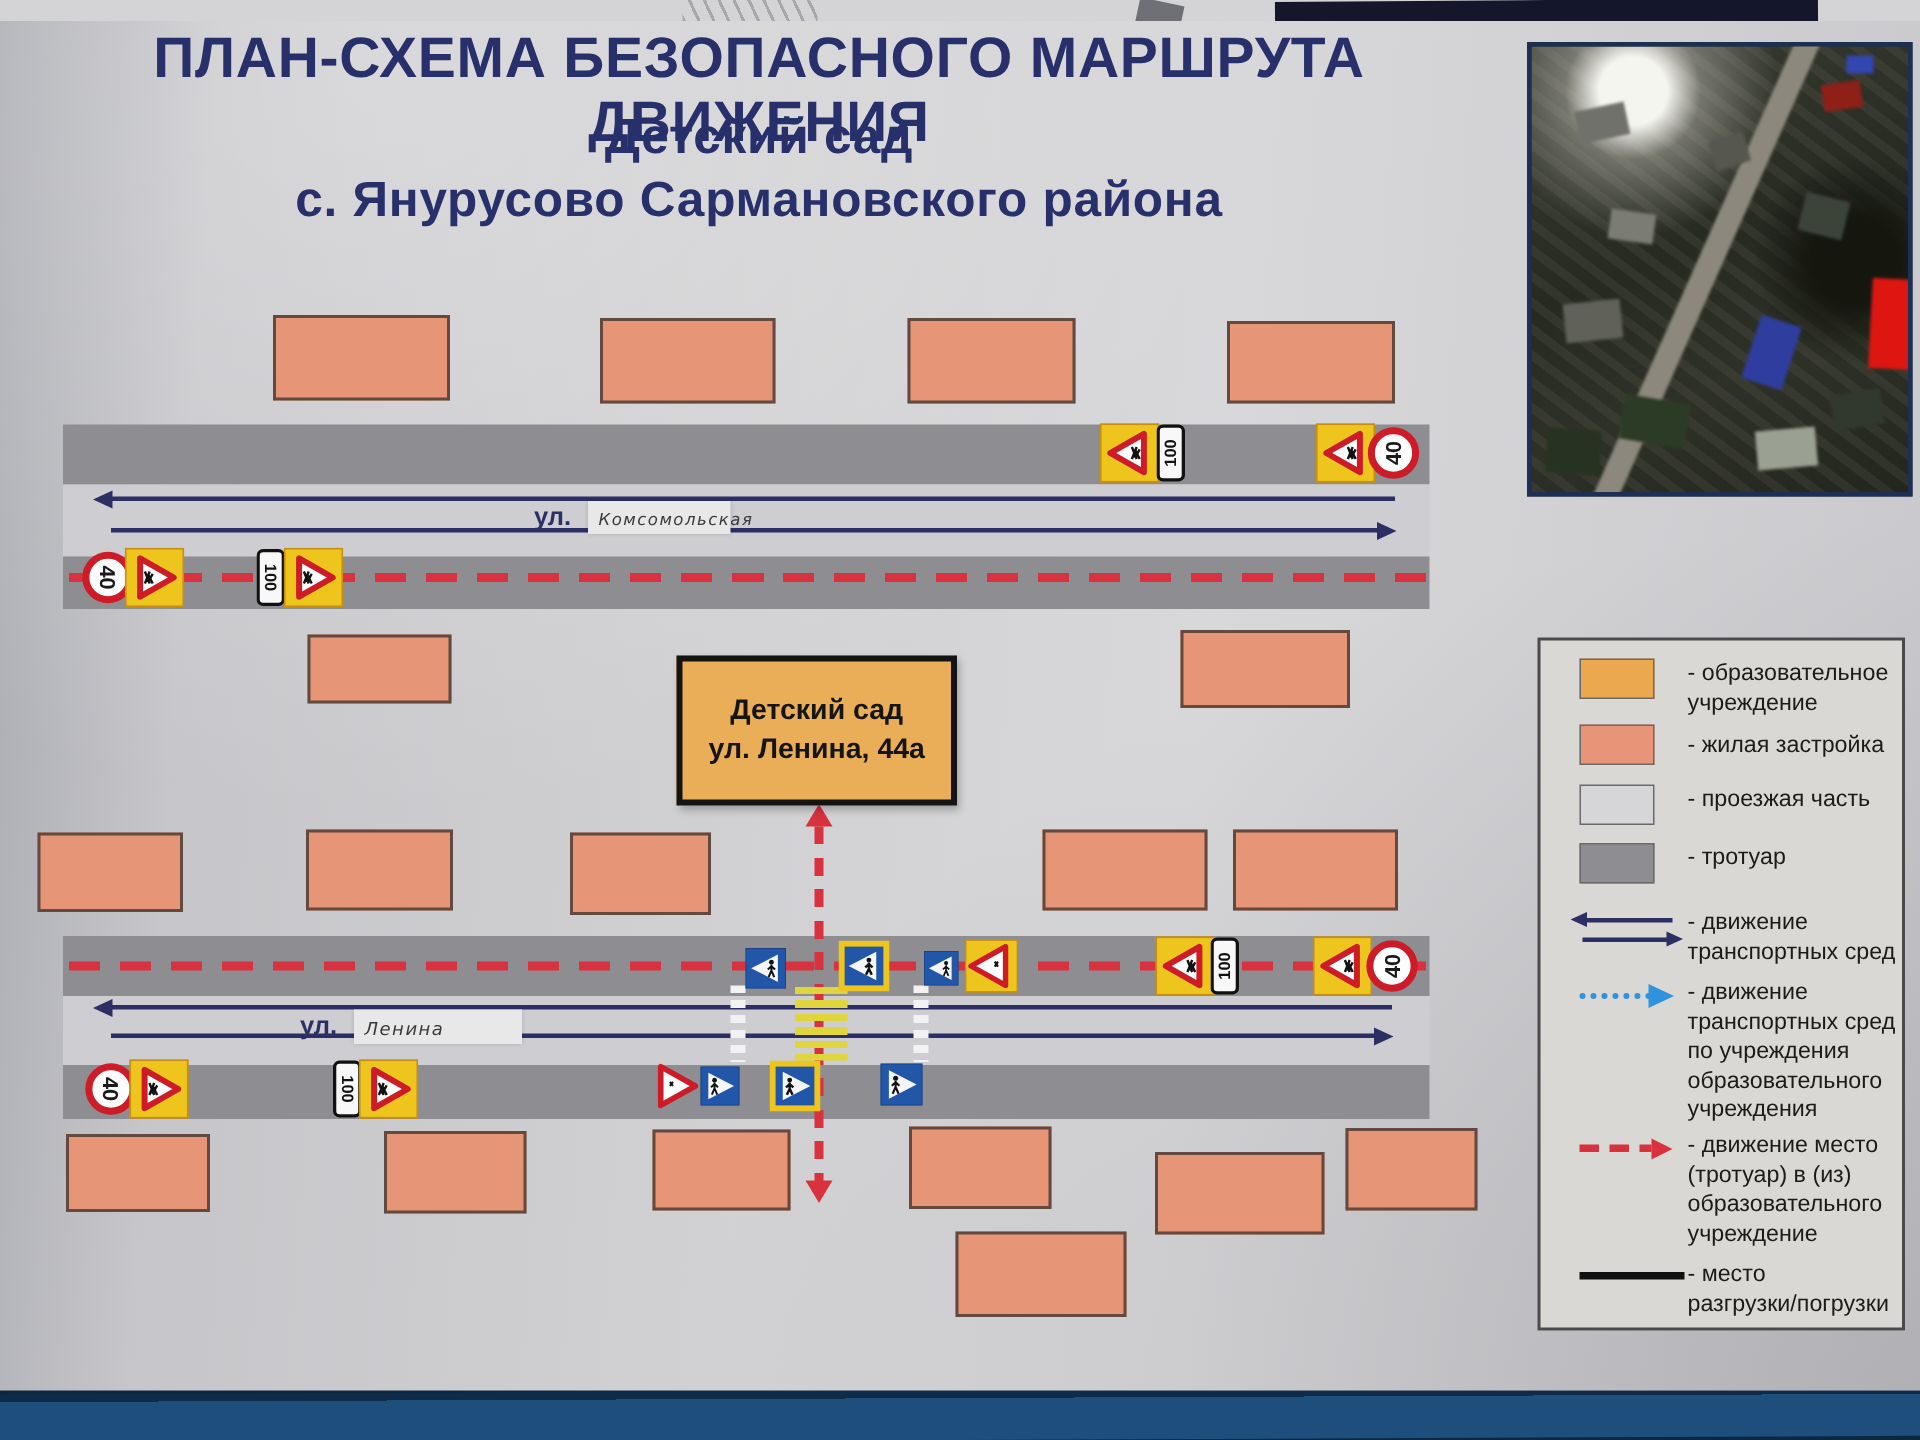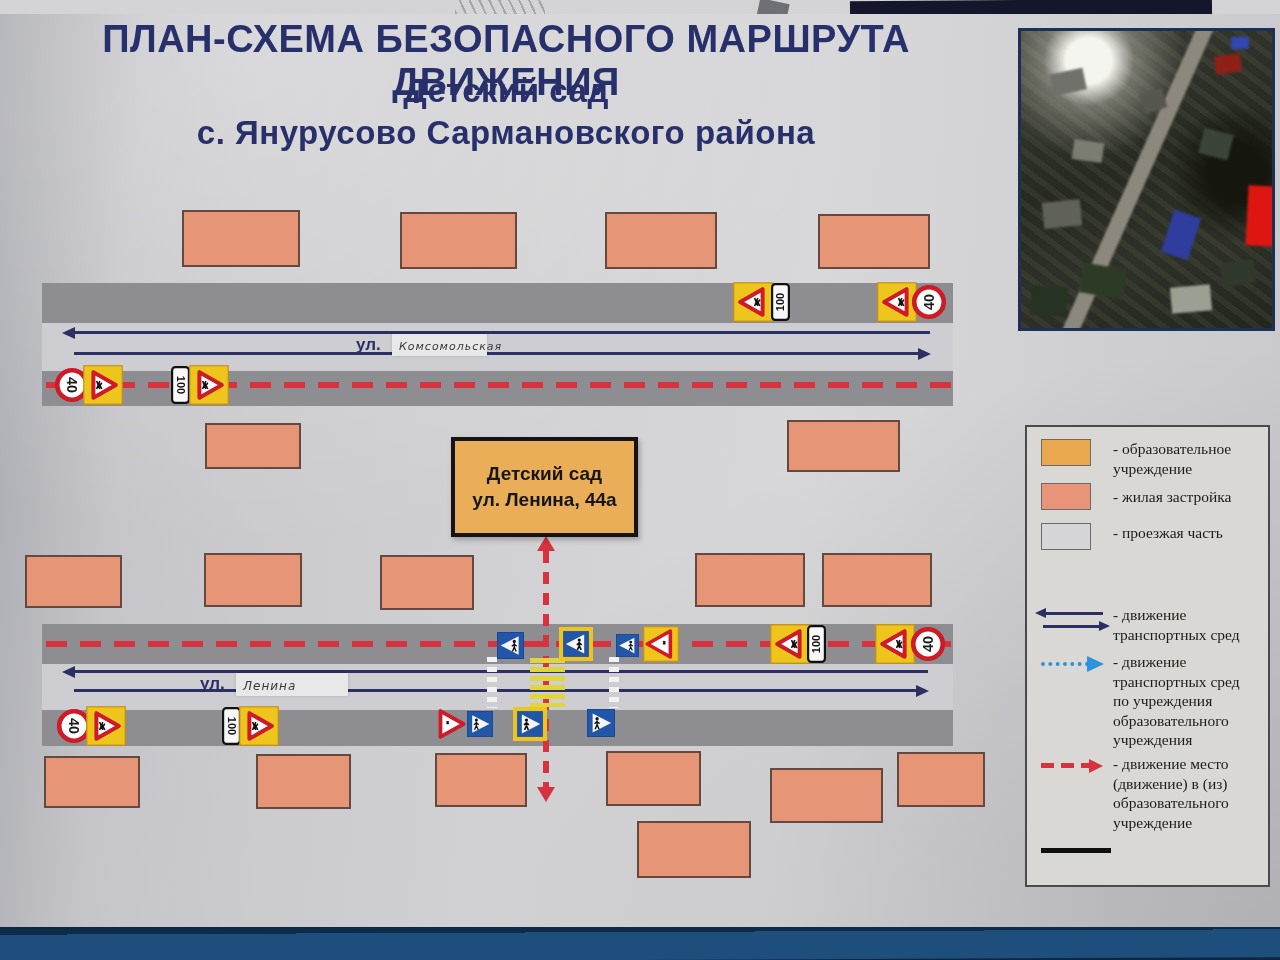--- a/index.html
+++ b/index.html
@@ -79,21 +79,21 @@
     background-color:#262a21;
     background-image:
       radial-gradient(circle at 27% 10%, rgba(255,255,250,.95) 0 7%, rgba(225,222,210,.38) 14%, transparent 30%),
       radial-gradient(circle at 86% 48%, #15170f 0 11%, transparent 26%),
       repeating-linear-gradient(37deg, rgba(125,120,108,.14) 0 6px, transparent 6px 14px),
       linear-gradient(160deg,#3a3d33,#262a21 45%,#2e3127 70%,#22261d);}
   .sat-blob{position:absolute;filter:blur(1px);}
 
   
   #legend{left:1025px;top:425px;width:245px;height:462px;background:#d9d8d4;border:2px solid #4a4a4a;box-sizing:border-box;overflow:hidden;}
-  .lrow{position:absolute;left:0;width:100%;display:flex;font-family:Liberation Serif, serif;}
+  .lrow{position:absolute;left:12px;width:100%;display:flex;}
   .lg-col{width:86px;flex:none;padding-left:14px;box-sizing:border-box;}
   .lt-col{flex:1;font-size:15.5px;line-height:19.5px;color:#1b1b1b;white-space:nowrap;}
   .sw-box{width:50px;height:27px;border:1px solid #6a6a6a;box-sizing:border-box;}
   .sw-orange{background:#eaa94e;} .sw-salmon{background:#e89478;} .sw-road{background:#d6d6d8;} .sw-sidewalk{background:#8e8d92;}
   #lr1{top:12px;} #lr2{top:56px;align-items:center;} #lr3{top:96px;justify-content:flex-end;} #lr4{top:135px;} #lr5{top:178px;} #lr6{top:225px;} #lr7{top:327px;} #lr8{top:413px;}
   .lg-arrows{position:relative;width:64px;height:24px;margin-top:3px;}
   .lg-line{position:absolute;height:2.5px;background:#2b2f63;}
   .lg-hl{position:absolute;width:0;height:0;border-top:5px solid transparent;border-bottom:5px solid transparent;border-right:11px solid #2b2f63;}
   .lg-hr{position:absolute;width:0;height:0;border-top:5px solid transparent;border-bottom:5px solid transparent;border-left:11px solid #2b2f63;}
   .lg-dotted{position:relative;width:66px;height:16px;margin-top:5px;}
@@ -428,20 +428,28 @@
         </div>
     </div>
     <div class="lrow" id="lr3">
       <div class="lg-col">
           <div class="sw-box sw-road"></div>
         </div>
       <div class="lt-col">
           <div>- проезжая часть</div>
         </div>
     </div>
+    <div class="lrow" id="lr4">
+      <div class="lg-col">
+          <div class="sw-box sw-sidewalk"></div>
+        </div>
+      <div class="lt-col">
+          <div>- тротуар</div>
+        </div>
+    </div>
     <div class="lrow" id="lr5">
       <div class="lg-col">
         <div class="lg-arrows">
           <div class="lg-line" style="left:2px;top:4px;width:60px;"></div>
             <div class="lg-hl" style="left:-6px;top:-.5px;"></div>
           <div class="lg-line" style="left:2px;top:17px;width:58px;"></div>
             <div class="lg-hr" style="left:58px;top:12.5px;"></div>
         </div>
       </div>
       <div class="lt-col">
@@ -468,25 +476,29 @@
       <div class="lg-col">
         <div class="lg-reddash">
           <div class="lg-rd" style="left:0;"></div>
             <div class="lg-rd" style="left:20px;"></div>
             <div class="lg-rd" style="left:40px;width:8px;"></div>
           <div class="lg-rhead"></div>
         </div>
       </div>
       <div class="lt-col">
         <div>- движение место</div>
-        <div>(движение) в (из)</div>
+        <div>(тротуар) в (из)</div>
         <div>образовательного</div>
         <div>учреждение</div>
       </div>
     </div>
     <div class="lrow" id="lr8">
       <div class="lg-col">
           <div class="lg-black"></div>
         </div>
+      <div class="lt-col">
+          <div>- место</div>
+          <div>разгрузки/погрузки</div>
+        </div>
     </div>
   </div>
 
 </div>
 
 </body></html>

